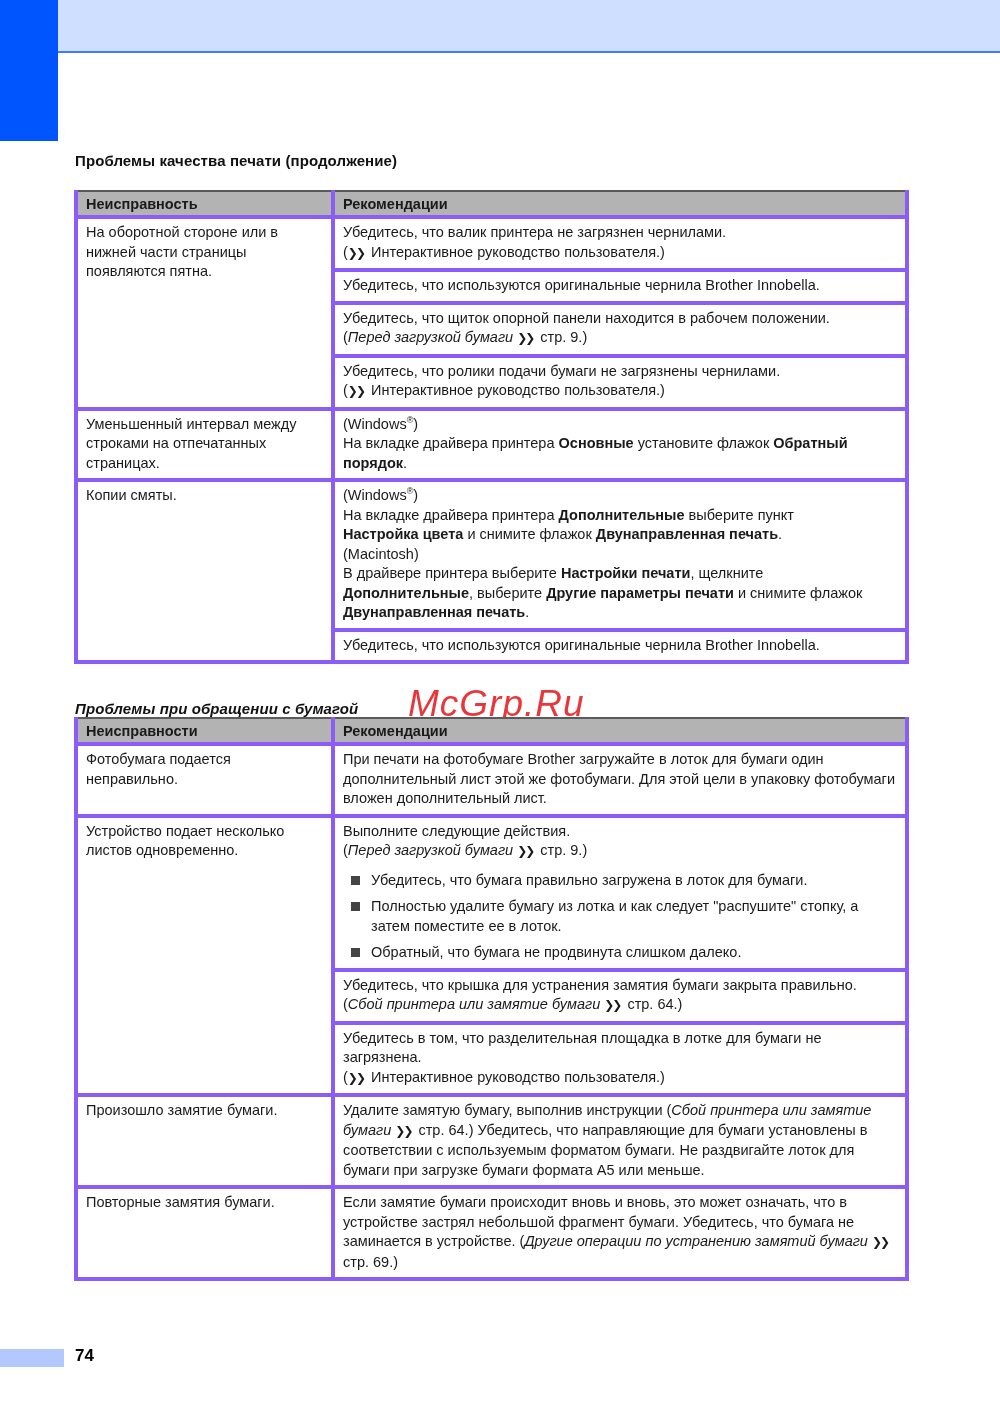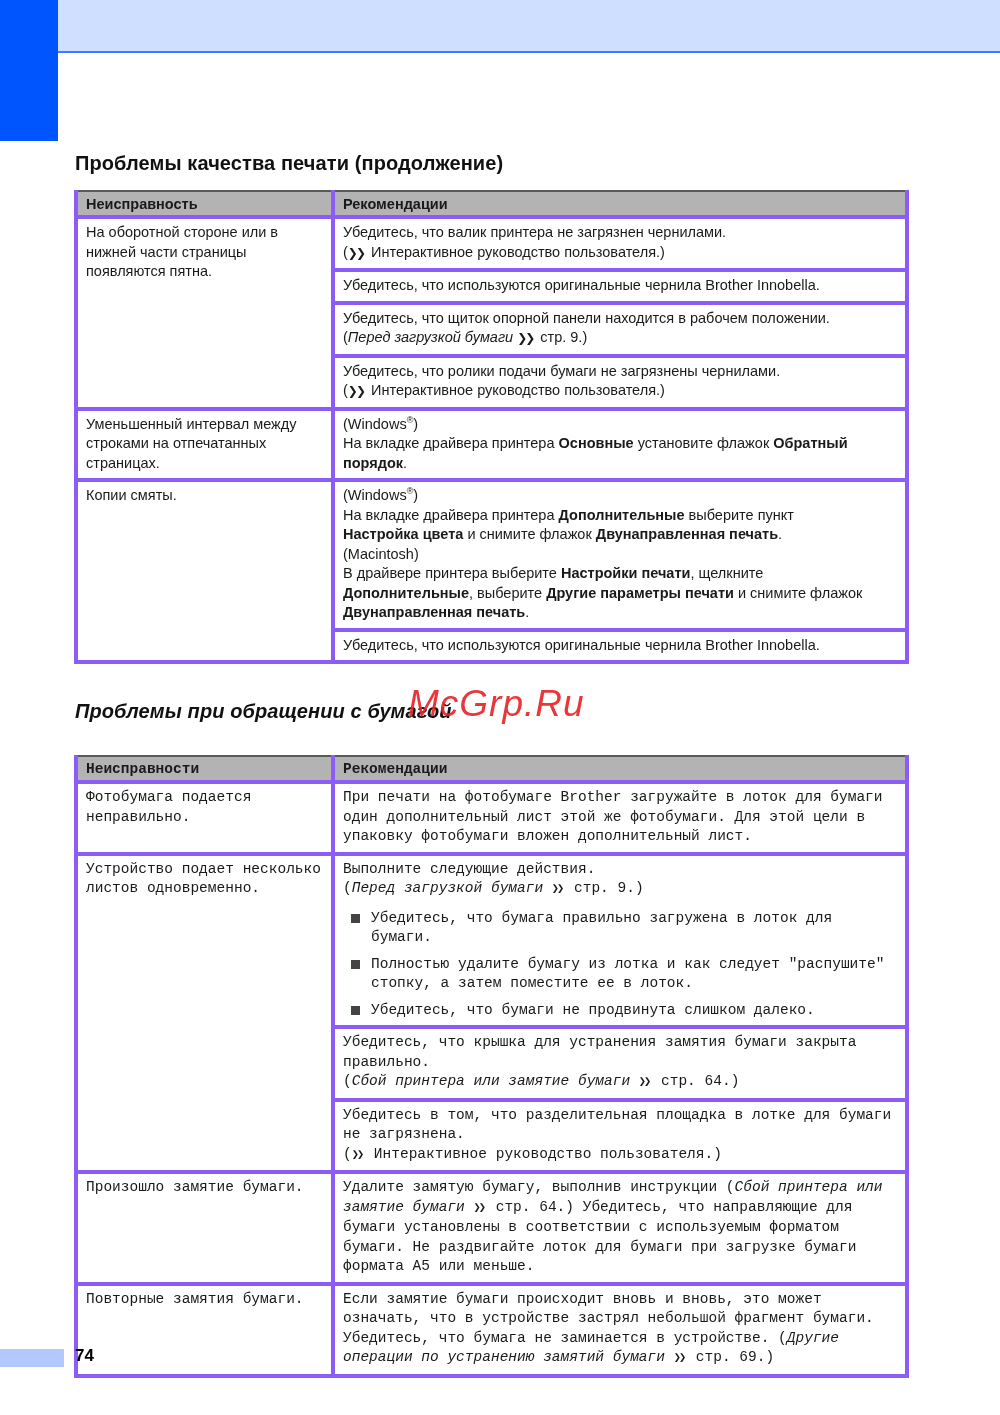--- a/index.html
+++ b/index.html
@@ -12,21 +12,21 @@
   .top-band {
     position: absolute; left: 58px; top: 0; width: 942px; height: 51px;
     background: #cfdfff; border-bottom: 2px solid #3f7bff;
   }
   .side-tab {
     position: absolute; left: 0; top: 0; width: 58px; height: 141px;
     background: #0055ff;
   }
   h2.section-title {
     position: absolute; left: 75px; margin: 0;
-    font-size: 20px; font-weight: bold; color: #111;
+    font-size: 15px; font-weight: bold; color: #111;
     letter-spacing: 0.1px;
   }
   table.tbl {
     position: absolute; left: 74px; width: 831px;
     border-collapse: collapse; table-layout: fixed;
     font-size: 14.5px; line-height: 19.5px;
   }
   table.tbl th, table.tbl td {
     border: 4px solid #8b5cf6; vertical-align: top; text-align: left;
   }
@@ -134,21 +134,21 @@
     <tr>
       <td>Убедитесь, что используются оригинальные чернила Brother Innobella.</td>
     </tr>
   </tbody>
 </table>
 
 <h2 class="section-title" style="top:700px;font-style:italic;">Проблемы при обращении с бумагой</h2>
 
 <div class="watermark">McGrp.Ru</div>
 
-<table class="tbl" style="top:755px;font-family:Liberation Mono, monospace;">
+<table class="tbl" style="top:717px;">
   <colgroup>
       <col class="c1">
       <col class="c2">
     </colgroup>
   <thead>
     <tr>
       <th>Неисправности</th>
       <th>Рекомендации</th>
     </tr>
   </thead>
@@ -159,21 +159,21 @@
     </tr>
 
     <tr>
       <td rowspan="3">Устройство подает несколько листов одновременно.</td>
       <td>
         <p class="para">Выполните следующие действия.</p>
         <p class="para">(<i>Перед загрузкой бумаги</i> <span class="ref-arrow">❯❯</span> <span>стр. 9.)</span></p>
         <ul class="bullets">
           <li><span class="sq"></span><span>Убедитесь, что бумага правильно загружена в лоток для бумаги.</span></li>
           <li><span class="sq"></span><span>Полностью удалите бумагу из лотка и как следует "распушите" стопку, а затем поместите ее в лоток.</span></li>
-          <li><span class="sq"></span><span>Убедитесь, что бумаги не продвинута слишком далеко.</span></li>
+          <li><span class="sq"></span><span>Обратный, что бумага не продвинута слишком далеко.</span></li>
         </ul>
       </td>
     </tr>
     <tr>
       <td>
         <span>Убедитесь, что крышка для устранения замятия бумаги закрыта правильно.</span><br>
         (<i>Сбой принтера или замятие бумаги</i> <span class="ref-arrow">❯❯</span> <span>стр. 64.)</span>
       </td>
     </tr>
     <tr>

